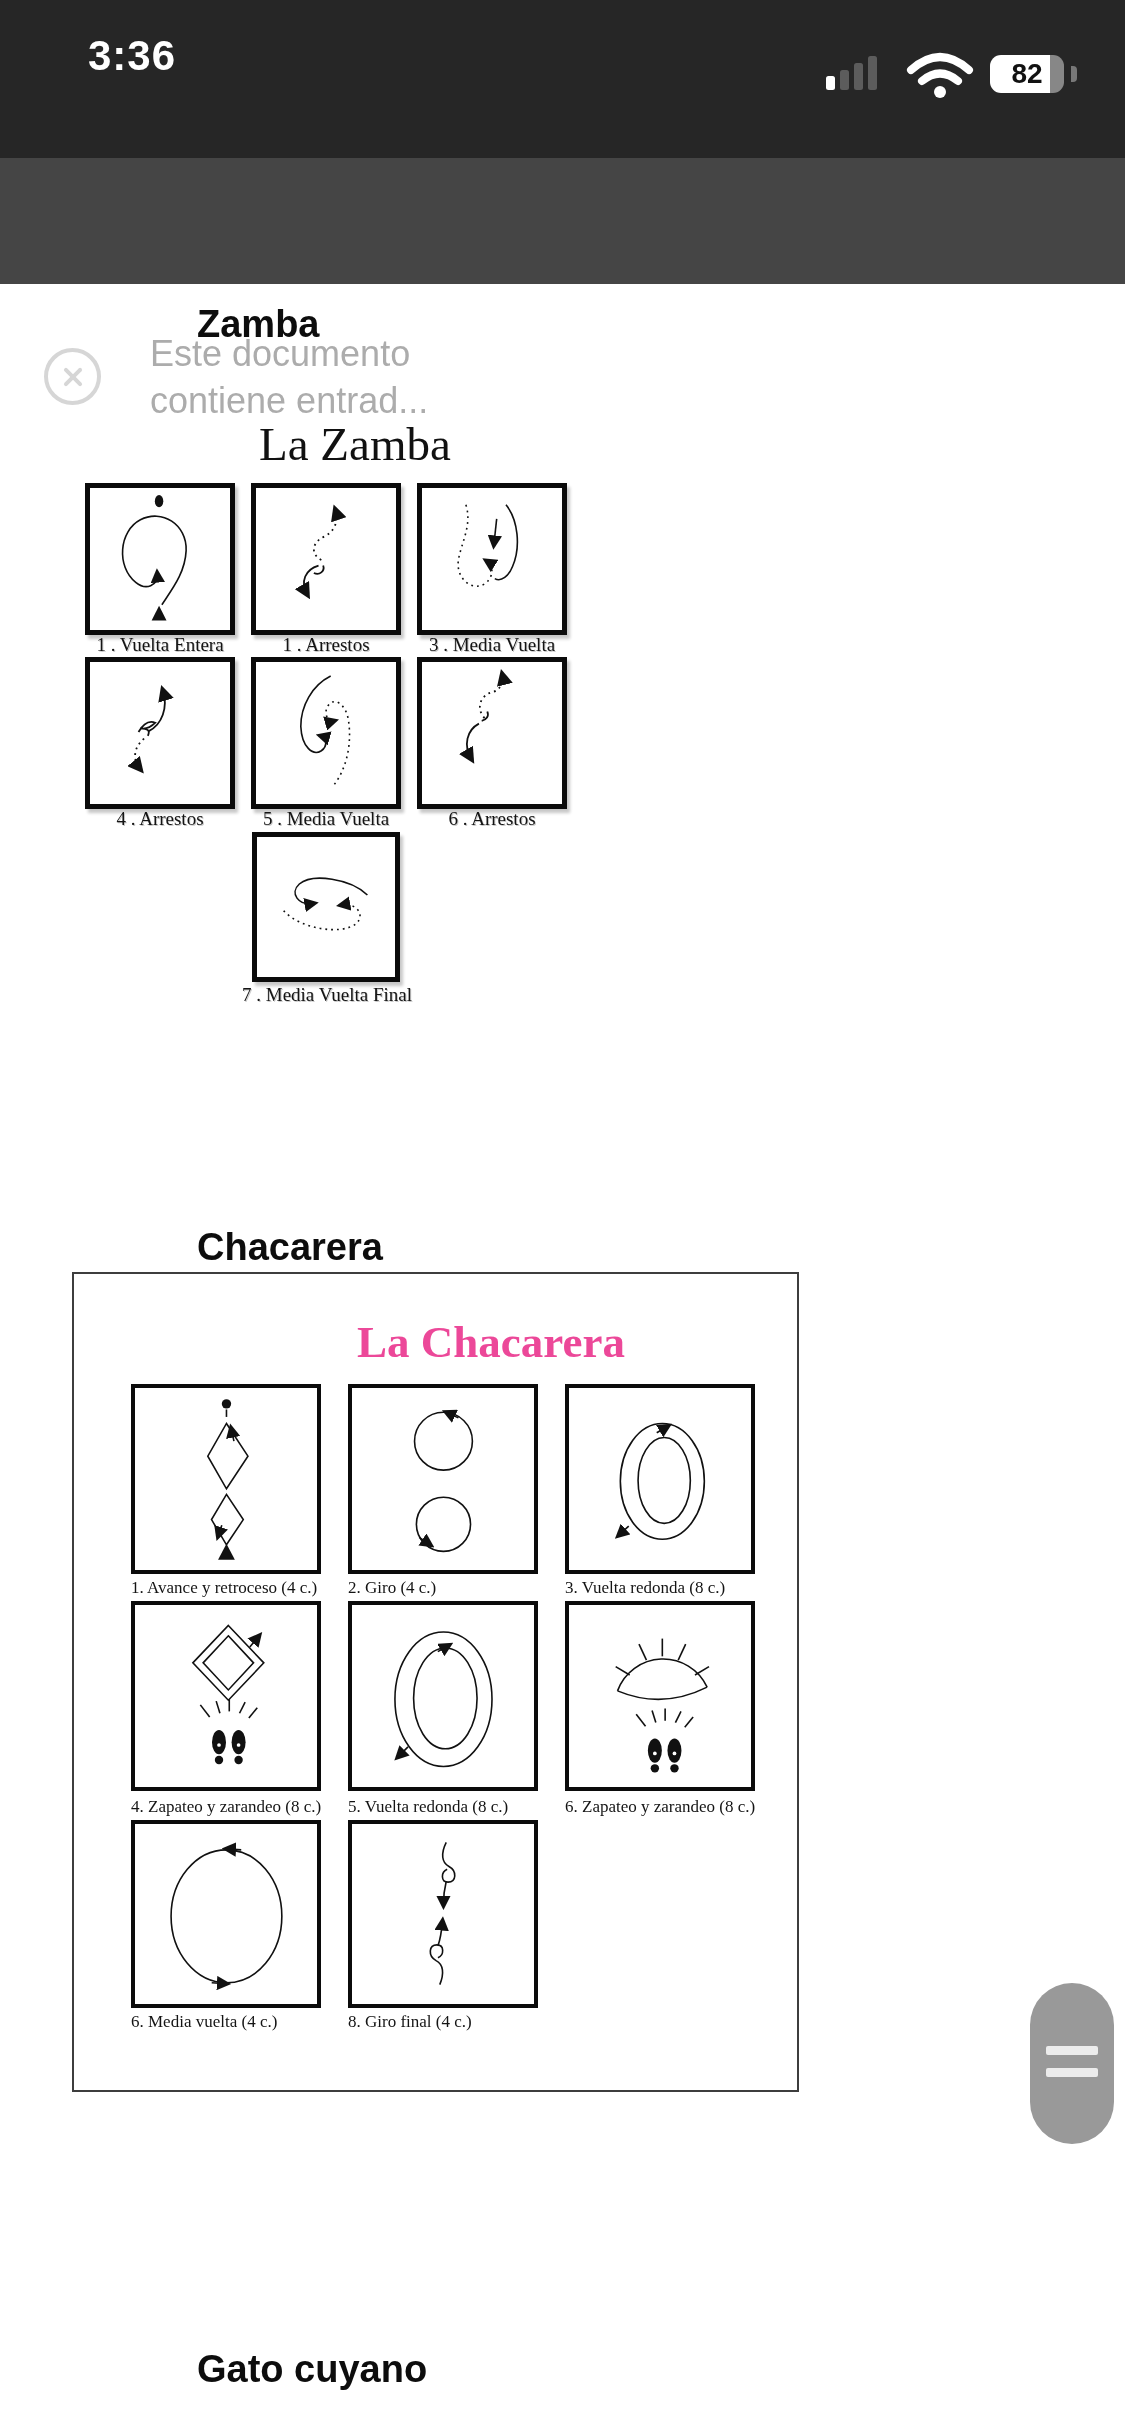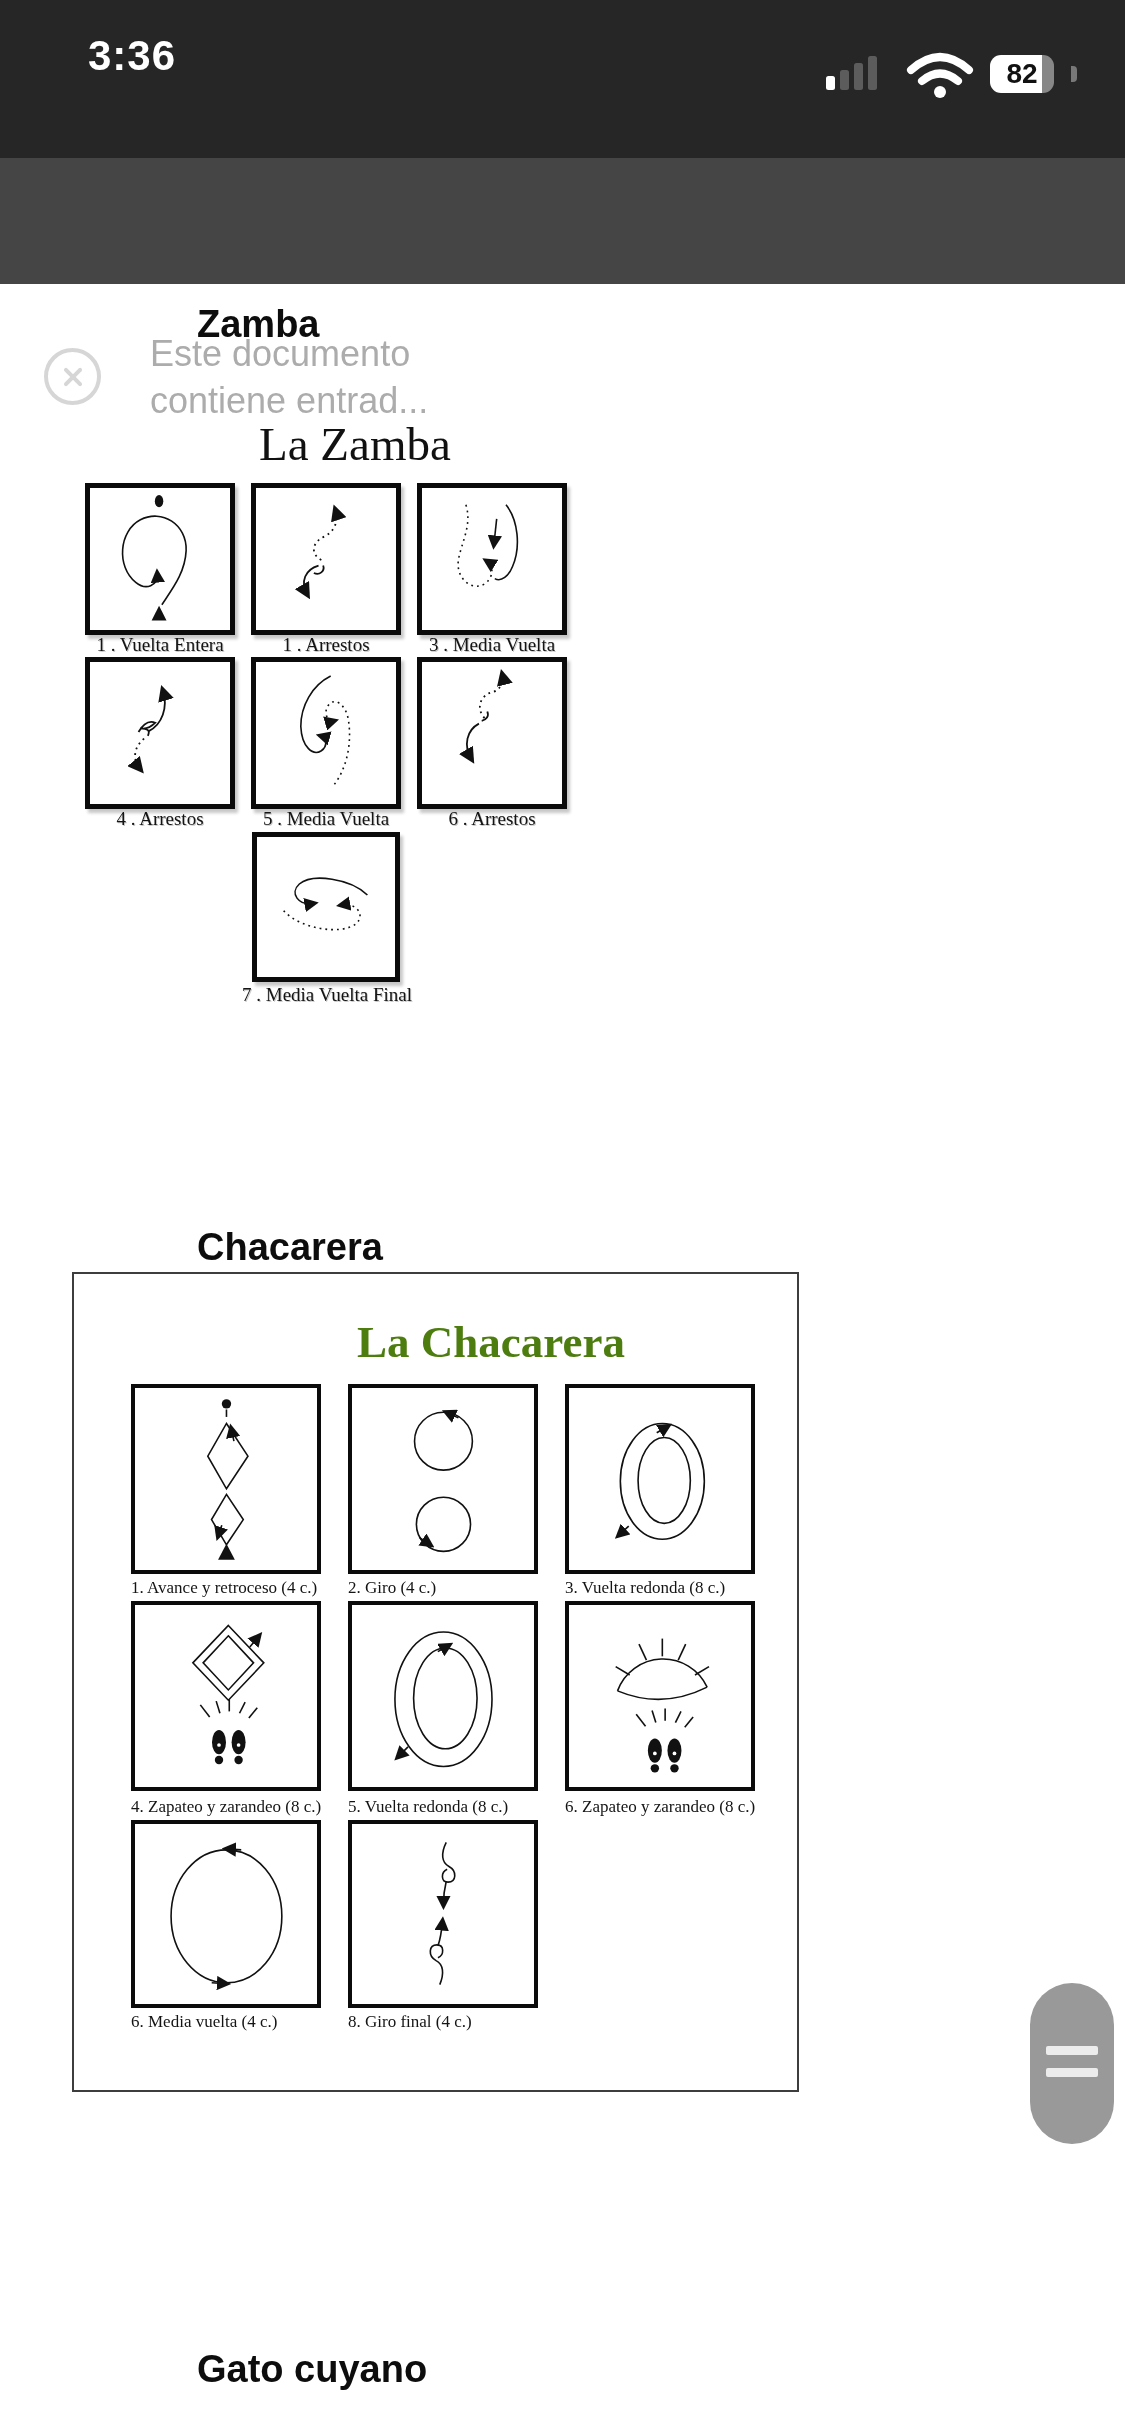--- a/index.html
+++ b/index.html
@@ -9,21 +9,21 @@
   
   .statusbar { position:absolute; left:0; top:0; width:1125px; height:158px; background:#262626; }
   .time { position:absolute; left:88px; top:32px; color:#fff; font-size:42px; font-weight:bold; letter-spacing:1px; }
   .sig { position:absolute; left:826px; top:54px; width:52px; height:36px; }
   .sig i { position:absolute; bottom:0; width:9px; border-radius:2.5px; background:#5c5c5c; }
   .sig i.b1 { left:0;  height:14px; background:#ffffff; }
   .sig i.b2 { left:14px; height:20px; }
   .sig i.b3 { left:28px; height:27px; }
   .sig i.b4 { left:42px; height:34px; }
   .wifi { position:absolute; left:906px; top:50px; }
-  .batt { position:absolute; left:990px; top:55px; width:64px; height:38px; border-radius:11px;
+  .batt { position:absolute; left:990px; top:55px; width:74px; height:38px; border-radius:11px;
           background:linear-gradient(to right,#ffffff 0 81%, #878787 81% 100%);
           display:flex; align-items:center; justify-content:center; }
   .batt span { color:#111; font-weight:bold; font-size:28px; }
   .batt-tip { position:absolute; left:1071px; top:66px; width:6px; height:16px; border-radius:0 4px 4px 0; background:#787878; }
 
   
   .banner { position:absolute; left:0; top:158px; width:1125px; height:126px; background:#454545; }
   .closebtn { position:absolute; left:44px; top:190px; width:57px; height:57px; border:4px solid #d6d6d6;
               border-radius:50%; cursor:pointer; }
   .closebtn .x1, .closebtn .x2 { position:absolute; left:13px; top:23px; width:24px; height:4px; background:#d6d6d6; border-radius:2px; }
@@ -40,21 +40,21 @@
   
   .zbox { position:absolute; width:150px; height:152px; border:5px solid #0b0b0b; background:#fff;
           box-shadow:3px 4px 3px rgba(0,0,0,0.22); }
   .zbox svg { width:100%; height:100%; display:block; }
   .zlabel { position:absolute; width:170px; text-align:center; font-family:"Liberation Serif", serif;
             font-size:19px; color:#141414; text-shadow:1px 1px 0 #c9c9c9; }
 
   
   .cfig { position:absolute; left:72px; top:1272px; width:727px; height:820px; border:2px solid #3d3d3d; background:#fff; }
   .cfig-title { position:absolute; left:72px; top:1316px; width:838px; text-align:center;
-                font-family:"Liberation Serif", serif; font-weight:bold; font-size:45px; color:#4d7c0f; }
+                font-family:"Liberation Serif", serif; font-weight:bold; font-size:45px; color:#ec4899; }
   .cfig-site { position:absolute; left:72px; top:1359px; width:727px; text-align:center;
                font-weight:bold; font-size:16px; color:#1b1b1b; }
   .cbox { position:absolute; width:190px; height:190px; border:4px solid #0b0b0b; background:#fff; }
   .cbox svg { width:100%; height:100%; display:block; }
   .clabel { position:absolute; width:230px; text-align:left; font-family:"Liberation Serif", serif;
             font-size:17px; color:#141414; }
 
   
   .scrollpill { position:absolute; left:1030px; top:1983px; width:84px; height:161px; border-radius:42px;
                 background:#999999; cursor:grab; }

